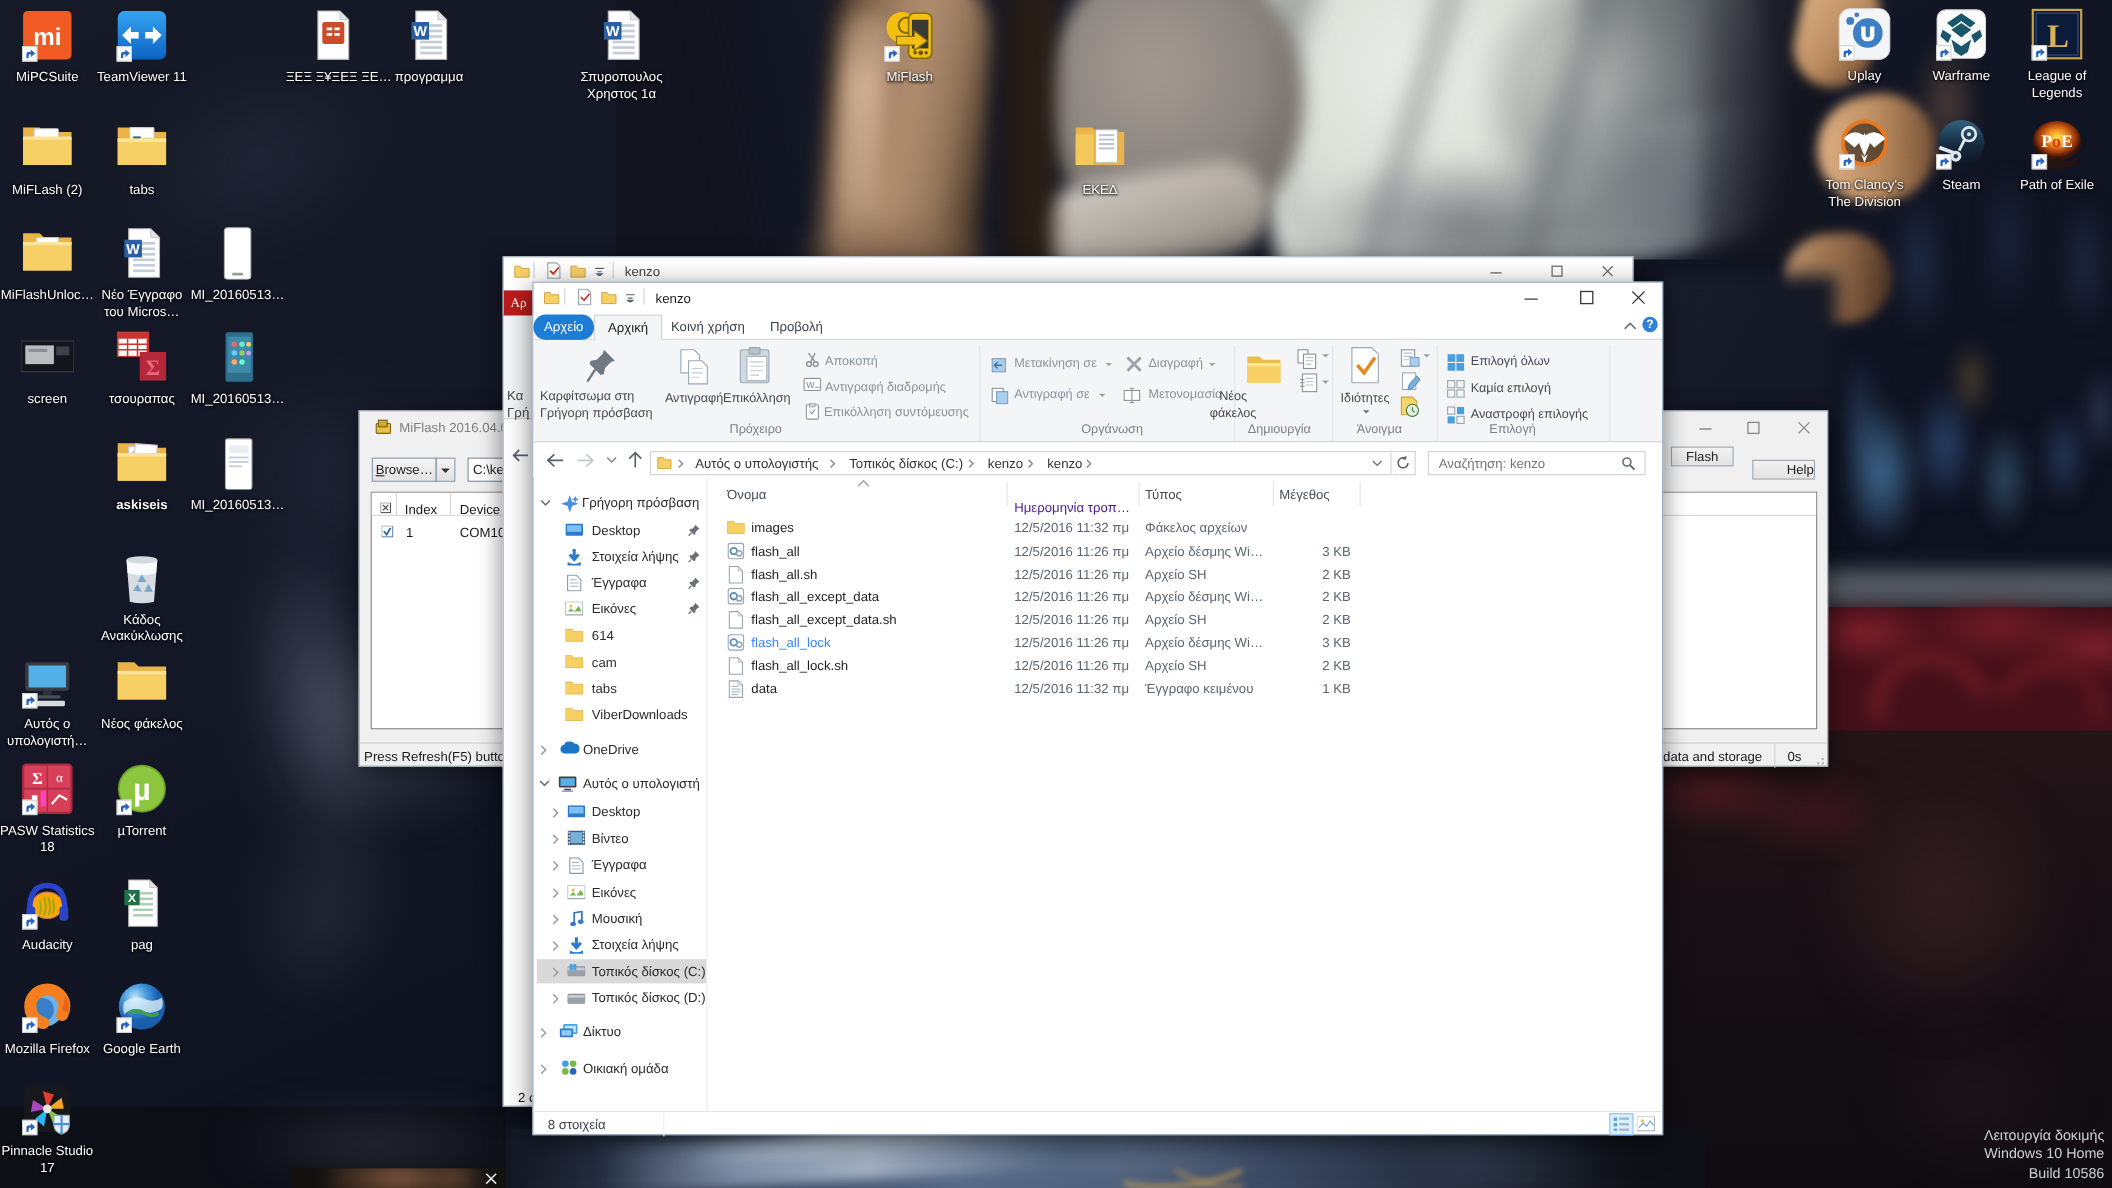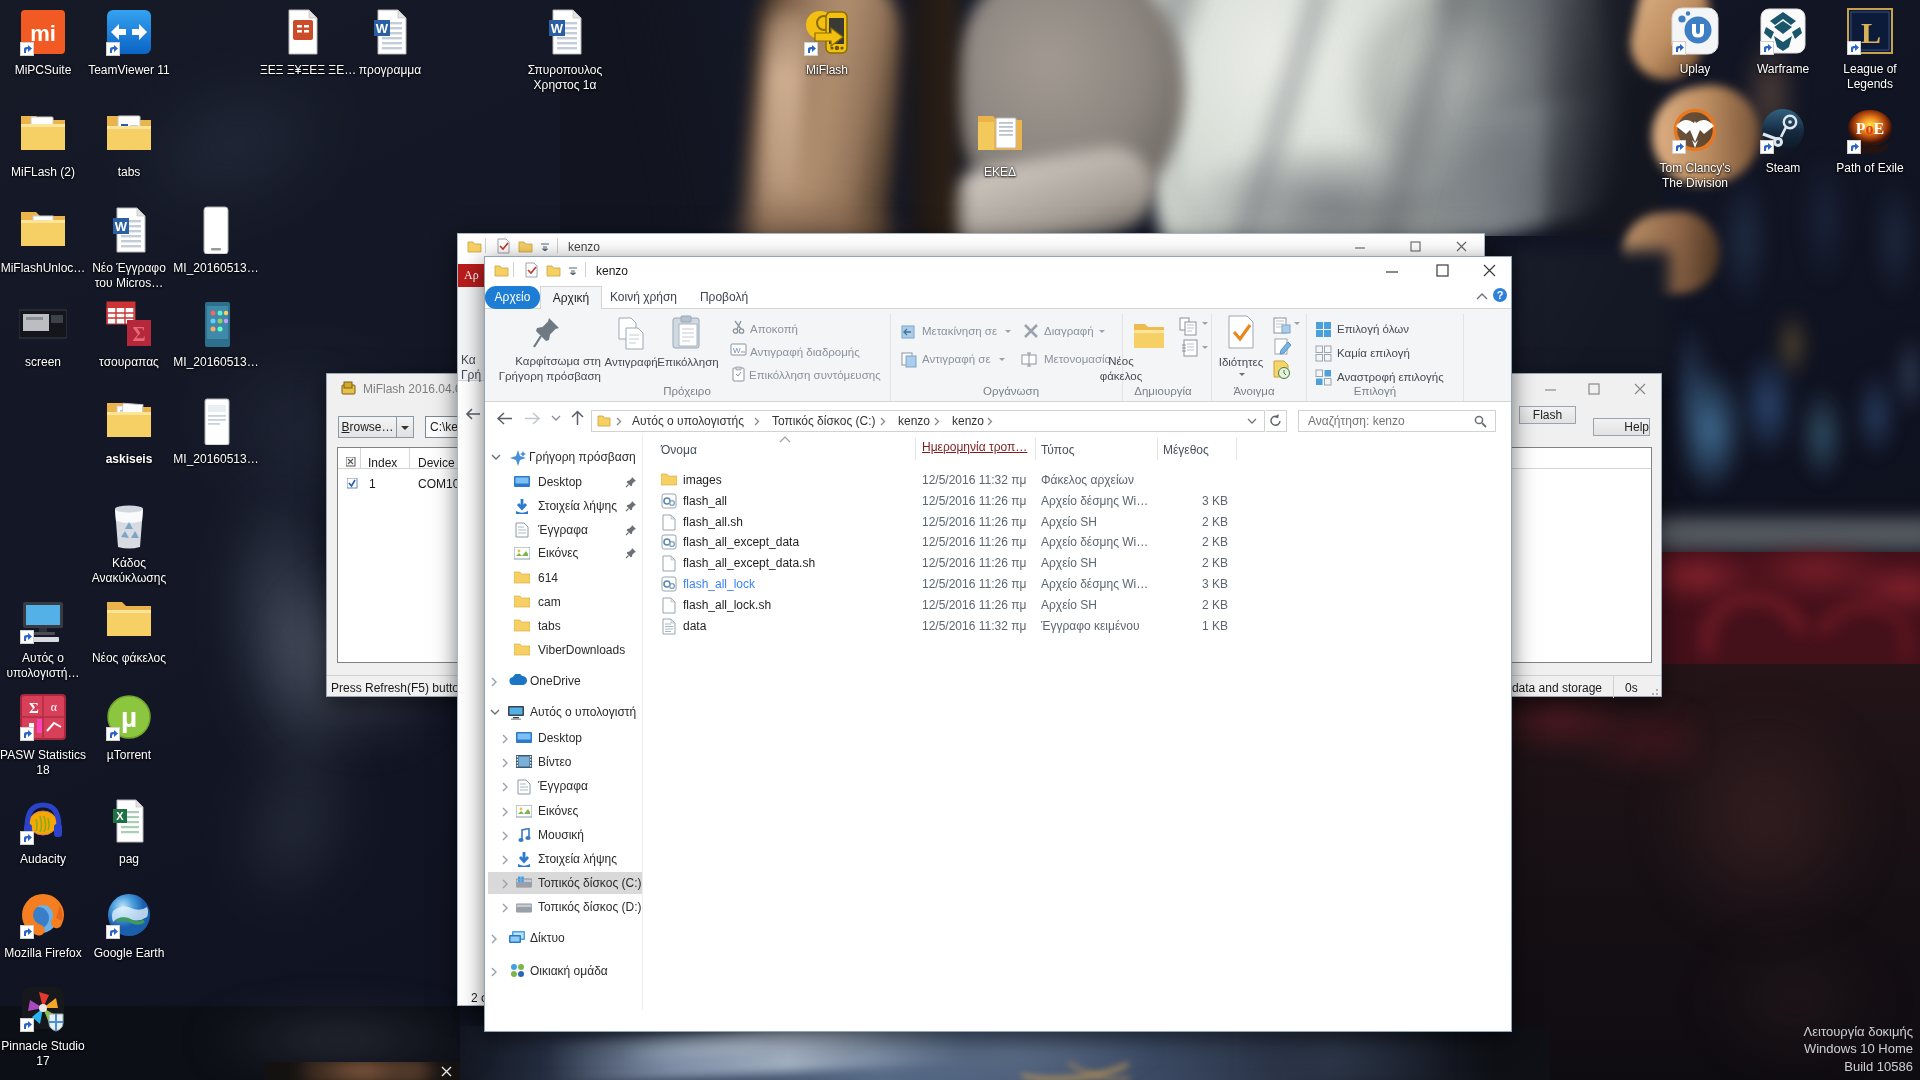--- a/index.html
+++ b/index.html
@@ -715,21 +715,21 @@
       <path d="M1 6 l5 -5 5 5" stroke="#6a7076" stroke-width="1.4" fill="none"></path>
     </svg>
   <div class="abs" style="left:1008px;top:31px;width:14px;height:14px;border-radius:50%;background:#2e80d8;color:#fff;font-size:11px;font-weight:bold;text-align:center;line-height:14px;">?</div>
 
   <div class="abs" style="left:0;top:52px;width:1026px;height:93px;background:#f4f5f6;border-bottom:1px solid #d4d4d4;box-sizing:border-box;overflow:hidden;font-size:11.5px;color:#454b54;">
 
     <svg class="abs" style="left:48px;top:8px;" width="28" height="32">
         <path d="M16 1 L26 11 L22.5 12 L17 17.5 L16 23 L13 24 L3 14 L4 11 L9.5 10 L15 4.5 Z" fill="#6e7984"></path>
         <path d="M8 19 L1 30" stroke="#6e7984" stroke-width="2.2"></path>
       </svg>
-    <div class="abs" style="left:6px;top:45px;width:110px;text-align:right;line-height:15px;">Καρφίτσωμα στη<br>Γρήγορη πρόσβαση</div>
+    <div class="abs" style="left:6px;top:45px;width:110px;text-align:left;line-height:15px;">Καρφίτσωμα στη<br>Γρήγορη πρόσβαση</div>
 
     <svg class="abs" style="left:130px;top:8px;" width="32" height="34">
         <path d="M4 1 h12 l5 5 v16 H4 z" fill="#fff" stroke="#9aa7b4"></path>
         <path d="M11 11 h12 l5 5 v16 H11 z" fill="#fff" stroke="#9aa7b4"></path>
         <path d="M14 18 h10 M14 22 h10 M14 26 h7" stroke="#c2ccd6"></path>
       </svg>
     <div class="abs" style="left:116px;top:47px;width:60px;text-align:center;">Αντιγραφή</div>
 
     <svg class="abs" style="left:186px;top:6px;" width="32" height="36">
         <rect x="2" y="3" width="26" height="30" rx="2" fill="#cfd9e2" stroke="#9aa7b4"></rect>
@@ -1115,21 +1115,21 @@
       </svg>
     <div class="abs" style="left:45px;top:530px;">Οικιακή ομάδα</div>
   </div>
   <div class="abs" style="left:157px;top:177px;width:1px;height:576px;background:#ededed;"></div>
 
   <div class="abs" id="flist" style="left:158px;top:177px;width:868px;height:576px;font-size:12px;color:#5c6670;">
     <svg class="abs" style="left:136px;top:2px;" width="12" height="7">
         <path d="M1 6 l5 -5 5 5" stroke="#9aa0a8" stroke-width="1.2" fill="none"></path>
       </svg>
     <div class="abs" style="left:18px;top:9px;color:#46505a;">Όνομα</div>
-    <div class="abs" style="left:279px;top:6px;color:#7f1d1d;text-decoration:underline;">Ημερομηνία τροπ…</div>
+    <div class="abs" style="left:279px;top:20px;color:#4c1d95;">Ημερομηνία τροπ…</div>
     <div class="abs" style="left:398px;top:9px;color:#46505a;">Τύπος</div>
     <div class="abs" style="left:520px;top:9px;color:#46505a;">Μέγεθος</div>
     <div class="abs" style="left:272px;top:4px;width:1px;height:22px;background:#e4e4e4;"></div>
     <div class="abs" style="left:392px;top:4px;width:1px;height:22px;background:#e4e4e4;"></div>
     <div class="abs" style="left:514px;top:4px;width:1px;height:22px;background:#e4e4e4;"></div>
     <div class="abs" style="left:593px;top:4px;width:1px;height:22px;background:#e4e4e4;"></div>
 
     <svg class="abs" style="left:18px;top:39px;" width="16" height="13">
         <path d="M0 1 h6 l1.5 2 H16 v9 H0z" fill="#f7d065" stroke="#d4a92f" stroke-width=".6"></path>
       </svg>
@@ -1191,20 +1191,45 @@
         <path d="M1 1 h8 l4 4 v11 H1z" fill="#fff" stroke="#9aa4ae"></path>
         <path d="M9 1 l4 4 h-4z" fill="#e4e8ec" stroke="#9aa4ae" stroke-width=".5"></path>
         <path d="M3 6 h6 M3 8.5 h8 M3 11 h8 M3 13.5 h6" stroke="#9ab0c4" stroke-width=".9"></path>
       </svg>
     <div class="abs" style="left:40px;top:185px;color:#1e1e1e;">data</div>
     <div class="abs" style="left:279px;top:185px;">12/5/2016 11:32 πμ</div>
     <div class="abs" style="left:398px;top:185px;">Έγγραφο κειμένου</div>
     <div class="abs" style="left:525px;top:185px;width:60px;text-align:right;">1 KB</div>
   </div>
 
+  <div class="abs" style="left:0;top:753px;width:1026px;height:23px;border-top:1px solid #e4e4e4;box-sizing:border-box;">
+    <div class="cap" style="left:13px;top:4px;color:#3f4450;">8 στοιχεία</div>
+    <div class="abs" style="left:118px;top:0px;width:1px;height:22px;background:#ededed;"></div>
+    <div class="abs" style="left:978px;top:1px;width:22px;height:20px;border:1px solid #90c2ef;background:#dcedfb;box-sizing:border-box;">
+      <svg width="16" height="14" style="margin:2px 0 0 2px;">
+          <g fill="#5a9fd8">
+            <rect x="1" y="1" width="3" height="3"></rect>
+            <rect x="1" y="6" width="3" height="3"></rect>
+            <rect x="1" y="11" width="3" height="2"></rect>
+          </g>
+          <g fill="#9ab5cc">
+            <rect x="6" y="1" width="9" height="2"></rect>
+            <rect x="6" y="6" width="9" height="2"></rect>
+            <rect x="6" y="11" width="9" height="2"></rect>
+          </g>
+        </svg>
+    </div>
+    <div class="abs" style="left:1003px;top:4px;width:17px;height:14px;">
+      <svg width="17" height="14">
+          <rect x="0" y="0" width="16" height="13" fill="#fff" stroke="#a8b2bc"></rect>
+          <path d="M2 10 l4 -4 3 3 3 -5 3 4" stroke="#7aa5c8" fill="none"></path>
+          <circle cx="5" cy="4" r="1.5" fill="#e8c04a"></circle>
+        </svg>
+    </div>
+  </div>
 </div>
 <div id="extras">
 
   <div class="abs" style="left:265px;top:1062px;width:195px;height:18px;background:#141210;overflow:hidden;">
     <div class="abs blur8" style="left:38px;top:-8px;width:120px;height:34px;background:radial-gradient(closest-side,#96684a,#3a291e 85%);"></div>
     <div class="abs blur8" style="left:120px;top:-4px;width:60px;height:26px;background:radial-gradient(closest-side,#6a4a36,rgba(30,20,14,0));"></div>
     <svg class="abs" style="left:176px;top:4px;" width="11" height="11">
         <path d="M1 1 l9 9 M10 1 l-9 9" stroke="#e8e8e8" stroke-width="1.4"></path>
       </svg>
   </div>

